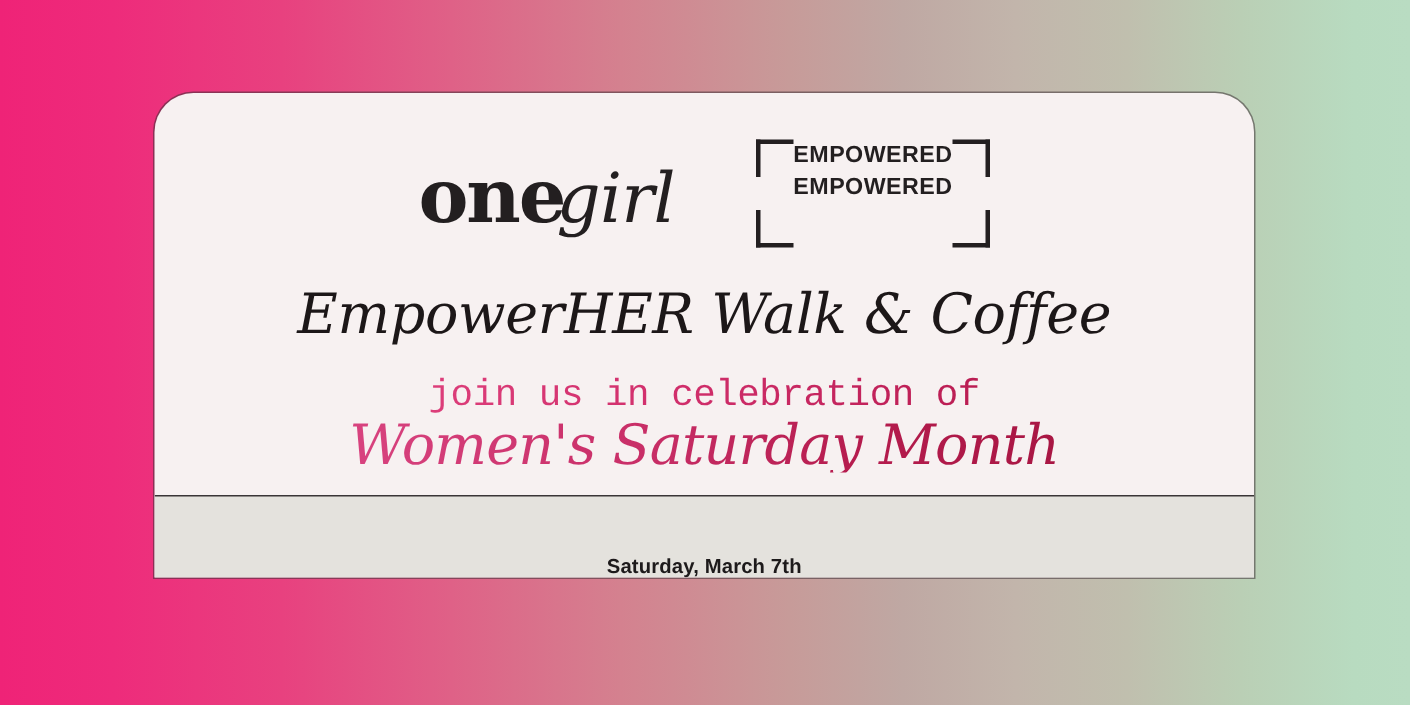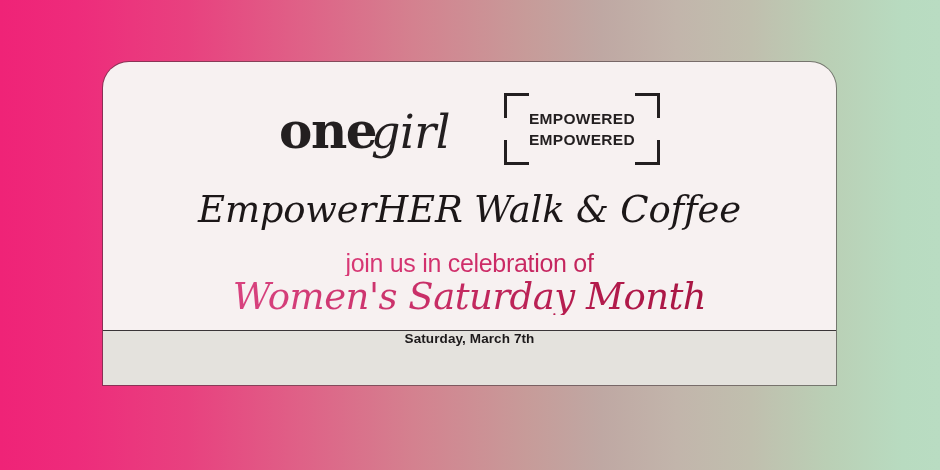--- a/index.html
+++ b/index.html
@@ -96,21 +96,20 @@
 
   .divider-gap { width: 6px; }
 
   .empowered {
     position: relative;
     width: 156px;
     height: 72px;
     display: flex;
     flex-direction: column;
     align-items: center;
-    justify-content: center;
     box-sizing: border-box;
   }
   .empowered .bracket {
     position: absolute;
     width: 22px;
     height: 22px;
     border: 3px solid #231f20;
   }
   .empowered .bracket.tl { top: 0; left: 0; border-right: none; border-bottom: none; }
   .empowered .bracket.tr { top: 0; right: 0; border-left: none; border-bottom: none; }
@@ -141,21 +140,21 @@
   }
 
   
   .celebration {
     margin-top: 20px;
     text-align: center;
     line-height: 1;
   }
 
   .sub-line {
-    font-family: Liberation Sans, sans-serif;
+    font-family: Liberation Mono, monospace;
     font-weight: 400;
     font-size: 25px;
     letter-spacing: -0.3px;
     background: linear-gradient(90deg, #e0437f 0%, #d12f6c 45%, #b4184c 100%);
     -webkit-background-clip: text;
     background-clip: text;
     color: transparent;
     -webkit-text-fill-color: transparent;
     white-space: nowrap;
   }
@@ -176,21 +175,21 @@
   }
 
   
   .card-footer {
     flex: 0 0 54px;
     background: #e4e2dd;
     border-top: 1.5px solid #3a3537;
     display: flex;
     flex-direction: column;
     align-items: center;
-    justify-content: flex-start;
+    justify-content: flex-end;
     gap: 3px;
   }
 
   .footer-date {
     font-family: "Liberation Sans", sans-serif;
     font-weight: 700;
     font-size: 13.5px;
     color: #1d1a1b;
     letter-spacing: 0.1px;
   }

